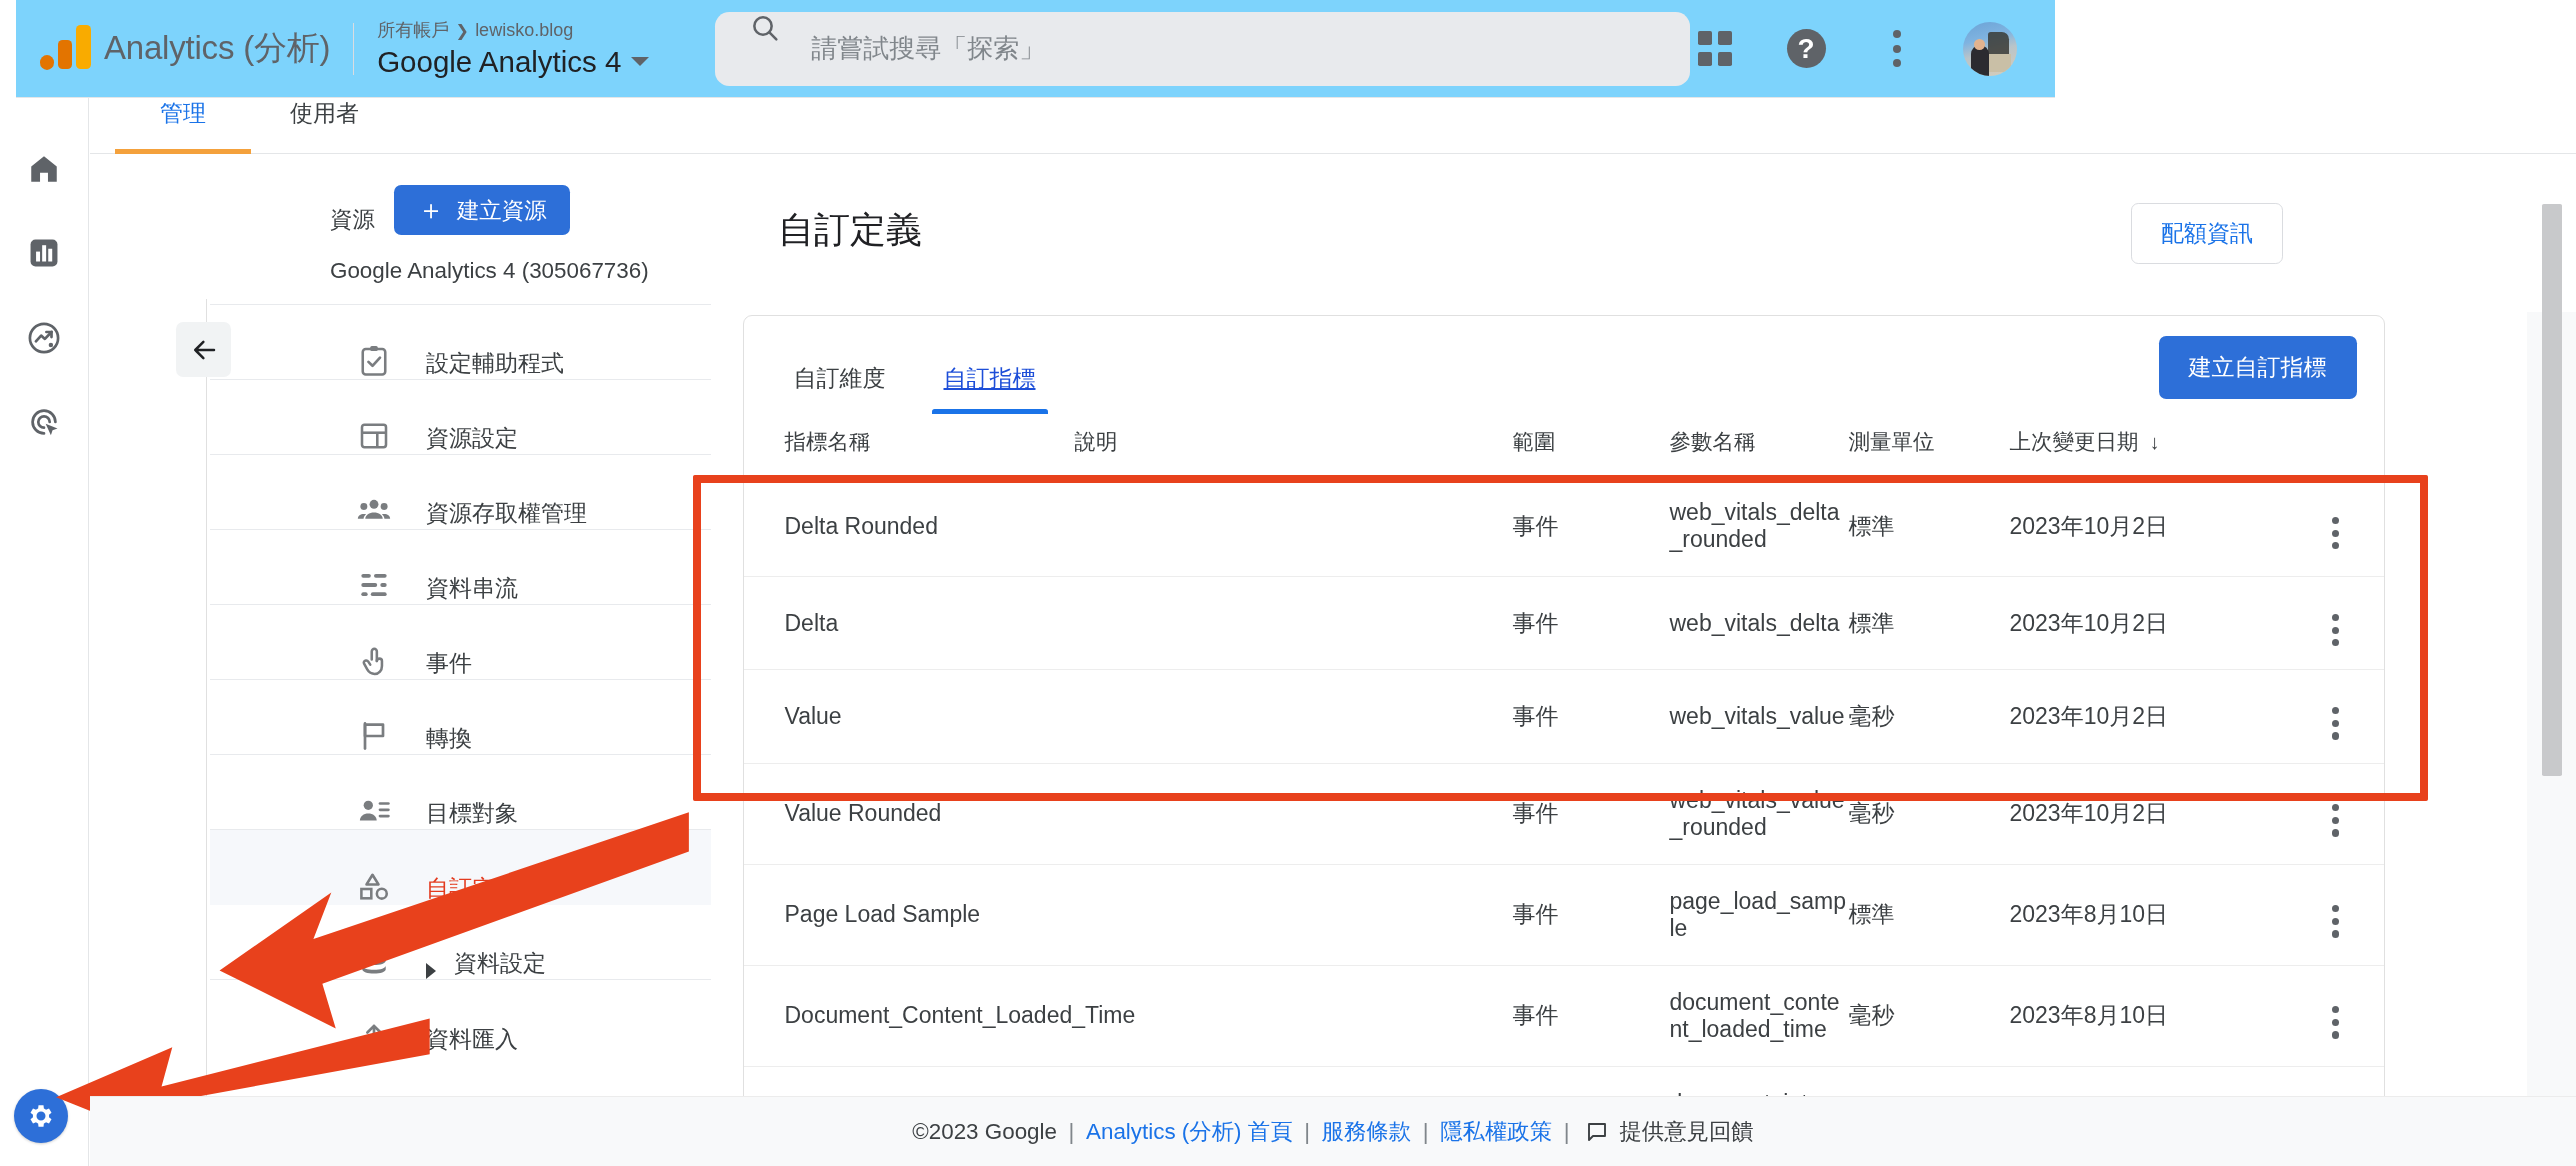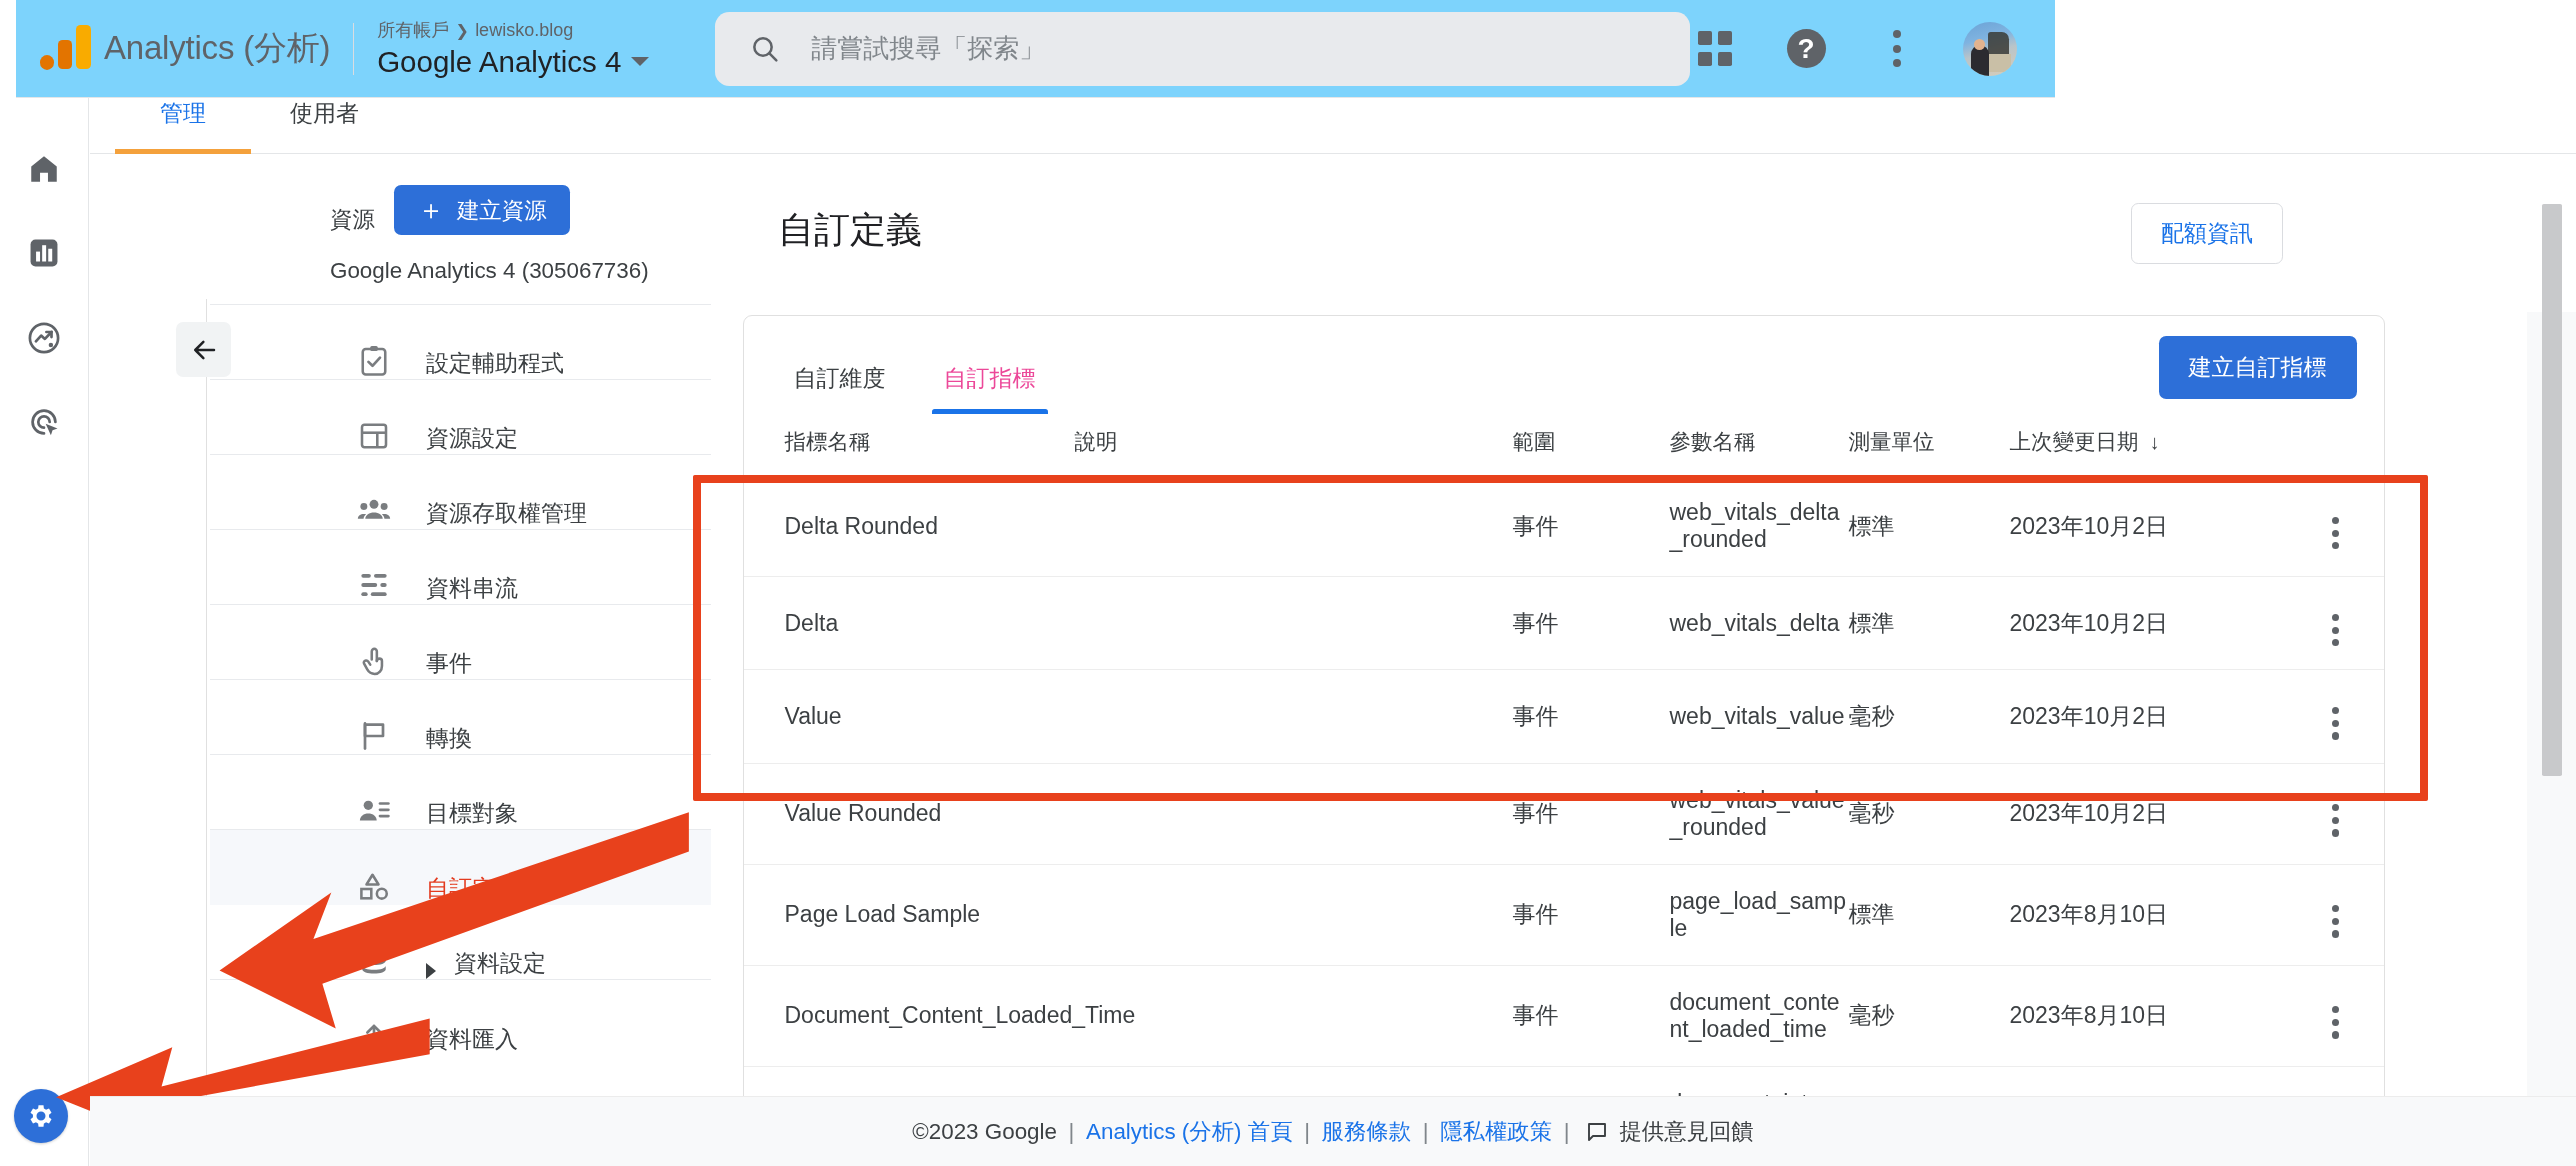--- a/index.html
+++ b/index.html
@@ -32,21 +32,21 @@
   .acct-block { margin-left: 23px; display: flex; flex-direction: column; justify-content: center; }
   .acct-crumb { font-size: 18px; color: #5f6368; white-space: nowrap; line-height: 1.4; }
   .acct-crumb .sep { margin: 0 6.3px; font-size: 16px; }
   .acct-prop { display: flex; align-items: center; font-size: 29.5px; color: #202124; white-space: nowrap; margin-top: 1.8px; }
   .acct-caret { margin-left: 9.8px; width: 0; height: 0;
     border-left: 9px solid transparent; border-right: 9px solid transparent;
     border-top: 9px solid #5f6368; }
 
   .search-wrap {
     margin-left: 66px; width: 1096px; height: 74px; background: #e8eaed;
-    border-radius: 14.3px; display: flex; align-items: center; padding: 0 34px;
+    border-radius: 14.3px; display: flex; padding: 0 34px;
   }
   .search-wrap svg { flex: 0 0 auto; }
   .search-input {
     border: none; background: transparent; outline: none; margin-left: 30px;
     font-size: 26px; color: #3c4043; width: 100%;
     font-family: "Liberation Sans", "DejaVu Sans", sans-serif;
   }
   .search-input::placeholder { color: #80868b; }
 
   .topbar-right { margin-left: auto; display: flex; align-items: center; padding-right: 38px; gap: 41px; }
@@ -133,21 +133,21 @@
     border: 0.9px solid #dadce0; border-radius: 7.2px; background: #fff; color: #1a73e8;
     font-size: 23px; font-weight: 500; cursor: pointer; font-family: "Liberation Sans","DejaVu Sans",sans-serif;
   }
   .card {
     position: absolute; left: 12.5px; top: 159px; width: 1642px; height: 832px;
     border: 0.9px solid #e0e0e0; border-radius: 9px; background: #fff; overflow: hidden;
   }
   .card-tabs { display: flex; align-items: flex-end; height: 98px; padding-left: 29px; position: relative; }
   .ctab { font-size: 23px; padding-bottom: 19.7px; margin-right: 16px; cursor: pointer; position: relative; width: 134px; text-align: center; }
   .ctab.inactive { color: #3c4043; }
-  .ctab.active { color: #ec4899; font-weight: 500; }
+  .ctab.active { color: #1d4ed8; font-weight: 500; text-decoration: underline; }
   .ctab.active::after { content: ""; position: absolute; left: 9px; right: 9px; bottom: 0; height: 5.4px; background: #1a73e8; border-radius: 2.7px 2.7px 0 0; }
   .create-metric-btn {
     position: absolute; right: 27px; top: 19.7px; height: 63px; padding: 0 30px; background: #2d6fd8;
     color: #fff; border: none; border-radius: 7.2px; font-size: 23px; font-weight: 500; cursor: pointer;
     font-family: "Liberation Sans","DejaVu Sans",sans-serif;
   }
 
   table.dt { width: 100%; border-collapse: collapse; table-layout: fixed; }
   table.dt th {
     font-size: 21.5px; color: #3c4043; font-weight: 500; text-align: left;

